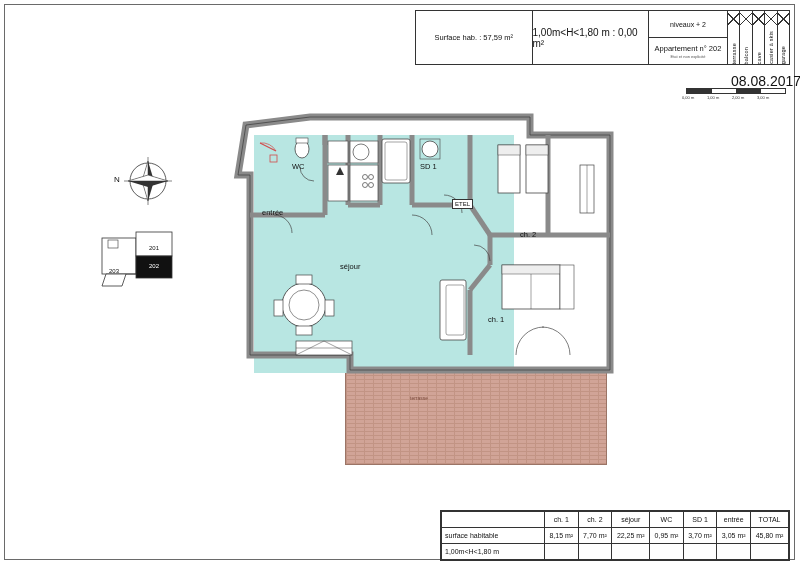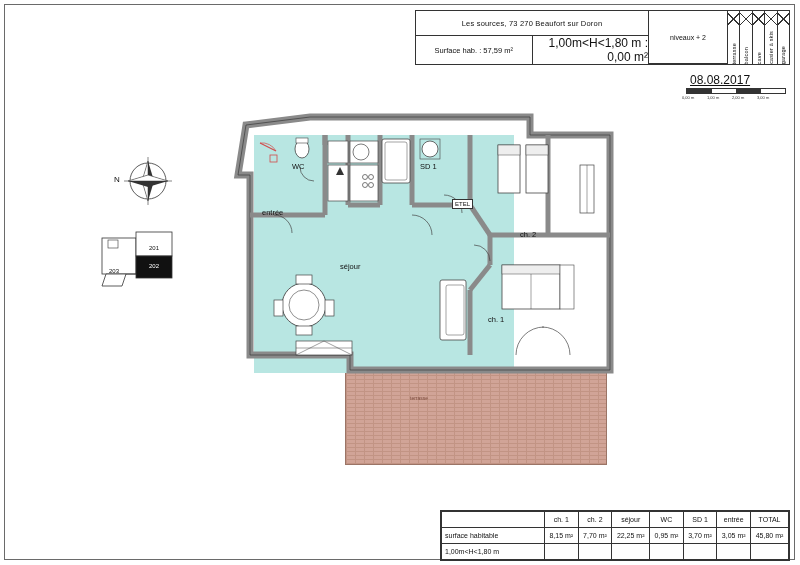--- a/index.html
+++ b/index.html
@@ -19,21 +19,21 @@
   .title-block{
     position:absolute;left:415px;top:10px;width:375px;height:55px;
     border:1px solid #333;box-sizing:border-box;
     display:flex;
   }
   .tb-left{width:232px;display:flex;flex-direction:column;border-right:1px solid #333;}
   .tb-row{flex:1;display:flex;align-items:center;justify-content:center;}
   .tb-row.top{border-bottom:1px solid #333;}
   .tb-addr{font-size:7.5px;letter-spacing:.2px;}
   .tb-surf{width:50%;font-size:7.5px;display:flex;align-items:center;justify-content:center;border-right:1px solid #333;height:100%;}
-  .tb-h{width:50%;font-size:12px;display:flex;align-items:center;justify-content:center;height:100%;text-align:right;}
+  .tb-h{width:50%;font-size:10px;display:flex;align-items:center;justify-content:center;height:100%;}
   .tb-mid{width:78px;display:flex;flex-direction:column;border-right:1px solid #333;}
   .tb-niv{flex:1;display:flex;align-items:center;justify-content:center;font-size:7px;border-bottom:1px solid #333;}
   .tb-app{flex:1;display:flex;flex-direction:column;align-items:center;justify-content:center;}
   .tb-app-main{font-size:7.5px;}
   .tb-app-sub{font-size:4px;color:#555;margin-top:1px;}
   
   .tb-legend{flex:1;display:flex;}
   .lg-cell{
     flex:1;border-right:1px solid #333;position:relative;overflow:hidden;
     display:flex;align-items:flex-end;justify-content:center;
@@ -42,21 +42,21 @@
   .lg-cell span{
     writing-mode:vertical-rl;transform:rotate(180deg);
     font-size:5.5px;padding-bottom:2px;white-space:nowrap;letter-spacing:.2px;
   }
   .hatch-x{
     position:absolute;left:0;top:0;right:0;height:16px;
     background:
       linear-gradient(45deg,transparent 47%,#333 47%,#333 53%,transparent 53%),
       linear-gradient(-45deg,transparent 47%,#333 47%,#333 53%,transparent 53%);
   }
-  .date-line{position:absolute;left:690px;top:73px;font-size:12px;text-decoration:underline;}
+  .date-line{position:absolute;left:731px;top:73px;font-size:14px;}
   
   .scale-wrap{position:absolute;left:686px;top:88px;width:100px;}
   .scale-bar{display:flex;height:6px;border:1px solid #333;box-sizing:border-box;width:100px;}
   .scale-bar div{flex:1;border-right:1px solid #333;}
   .scale-bar div:last-child{border-right:none;}
   .scale-bar div.f{background:#333;}
   .scale-ticks{display:flex;width:100px;margin-top:1px;}
   .scale-ticks span{flex:1;font-size:4px;color:#333;text-align:left;transform:translateX(-4px);}
   
   .tbl{
@@ -82,30 +82,31 @@
   .tag{position:absolute;font-size:6px;border:1px solid #333;background:#fff;padding:0 2px;line-height:8px;}
   svg{position:absolute;left:0;top:0;overflow:visible;}
 </style>
 </head>
 <body>
 
 <div class="page-border"></div>
 
 <div class="title-block">
   <div class="tb-left">
-    <div class="tb-row top">
-      <span class="tb-addr">Les sources, 73 270 Beaufort sur Doron</span>
-    </div>
     <div class="tb-row">
       <span class="tb-surf">Surface hab. :  57,59 m²</span>
       <span class="tb-h">1,00m&lt;H&lt;1,80 m : 0,00 m²</span>
     </div>
   </div>
   <div class="tb-mid">
     <div class="tb-niv">niveaux + 2</div>
+    <div class="tb-app">
+      <span class="tb-app-main">Appartement n° 202</span>
+      <span class="tb-app-sub">Etat et non explicité</span>
+    </div>
   </div>
   <div class="tb-legend">
     <div class="lg-cell">
       <div class="hatch-x"></div>
       <span>terrasse</span>
     </div>
     <div class="lg-cell">
       <div class="hatch-x"></div>
       <span>balcon</span>
     </div>

